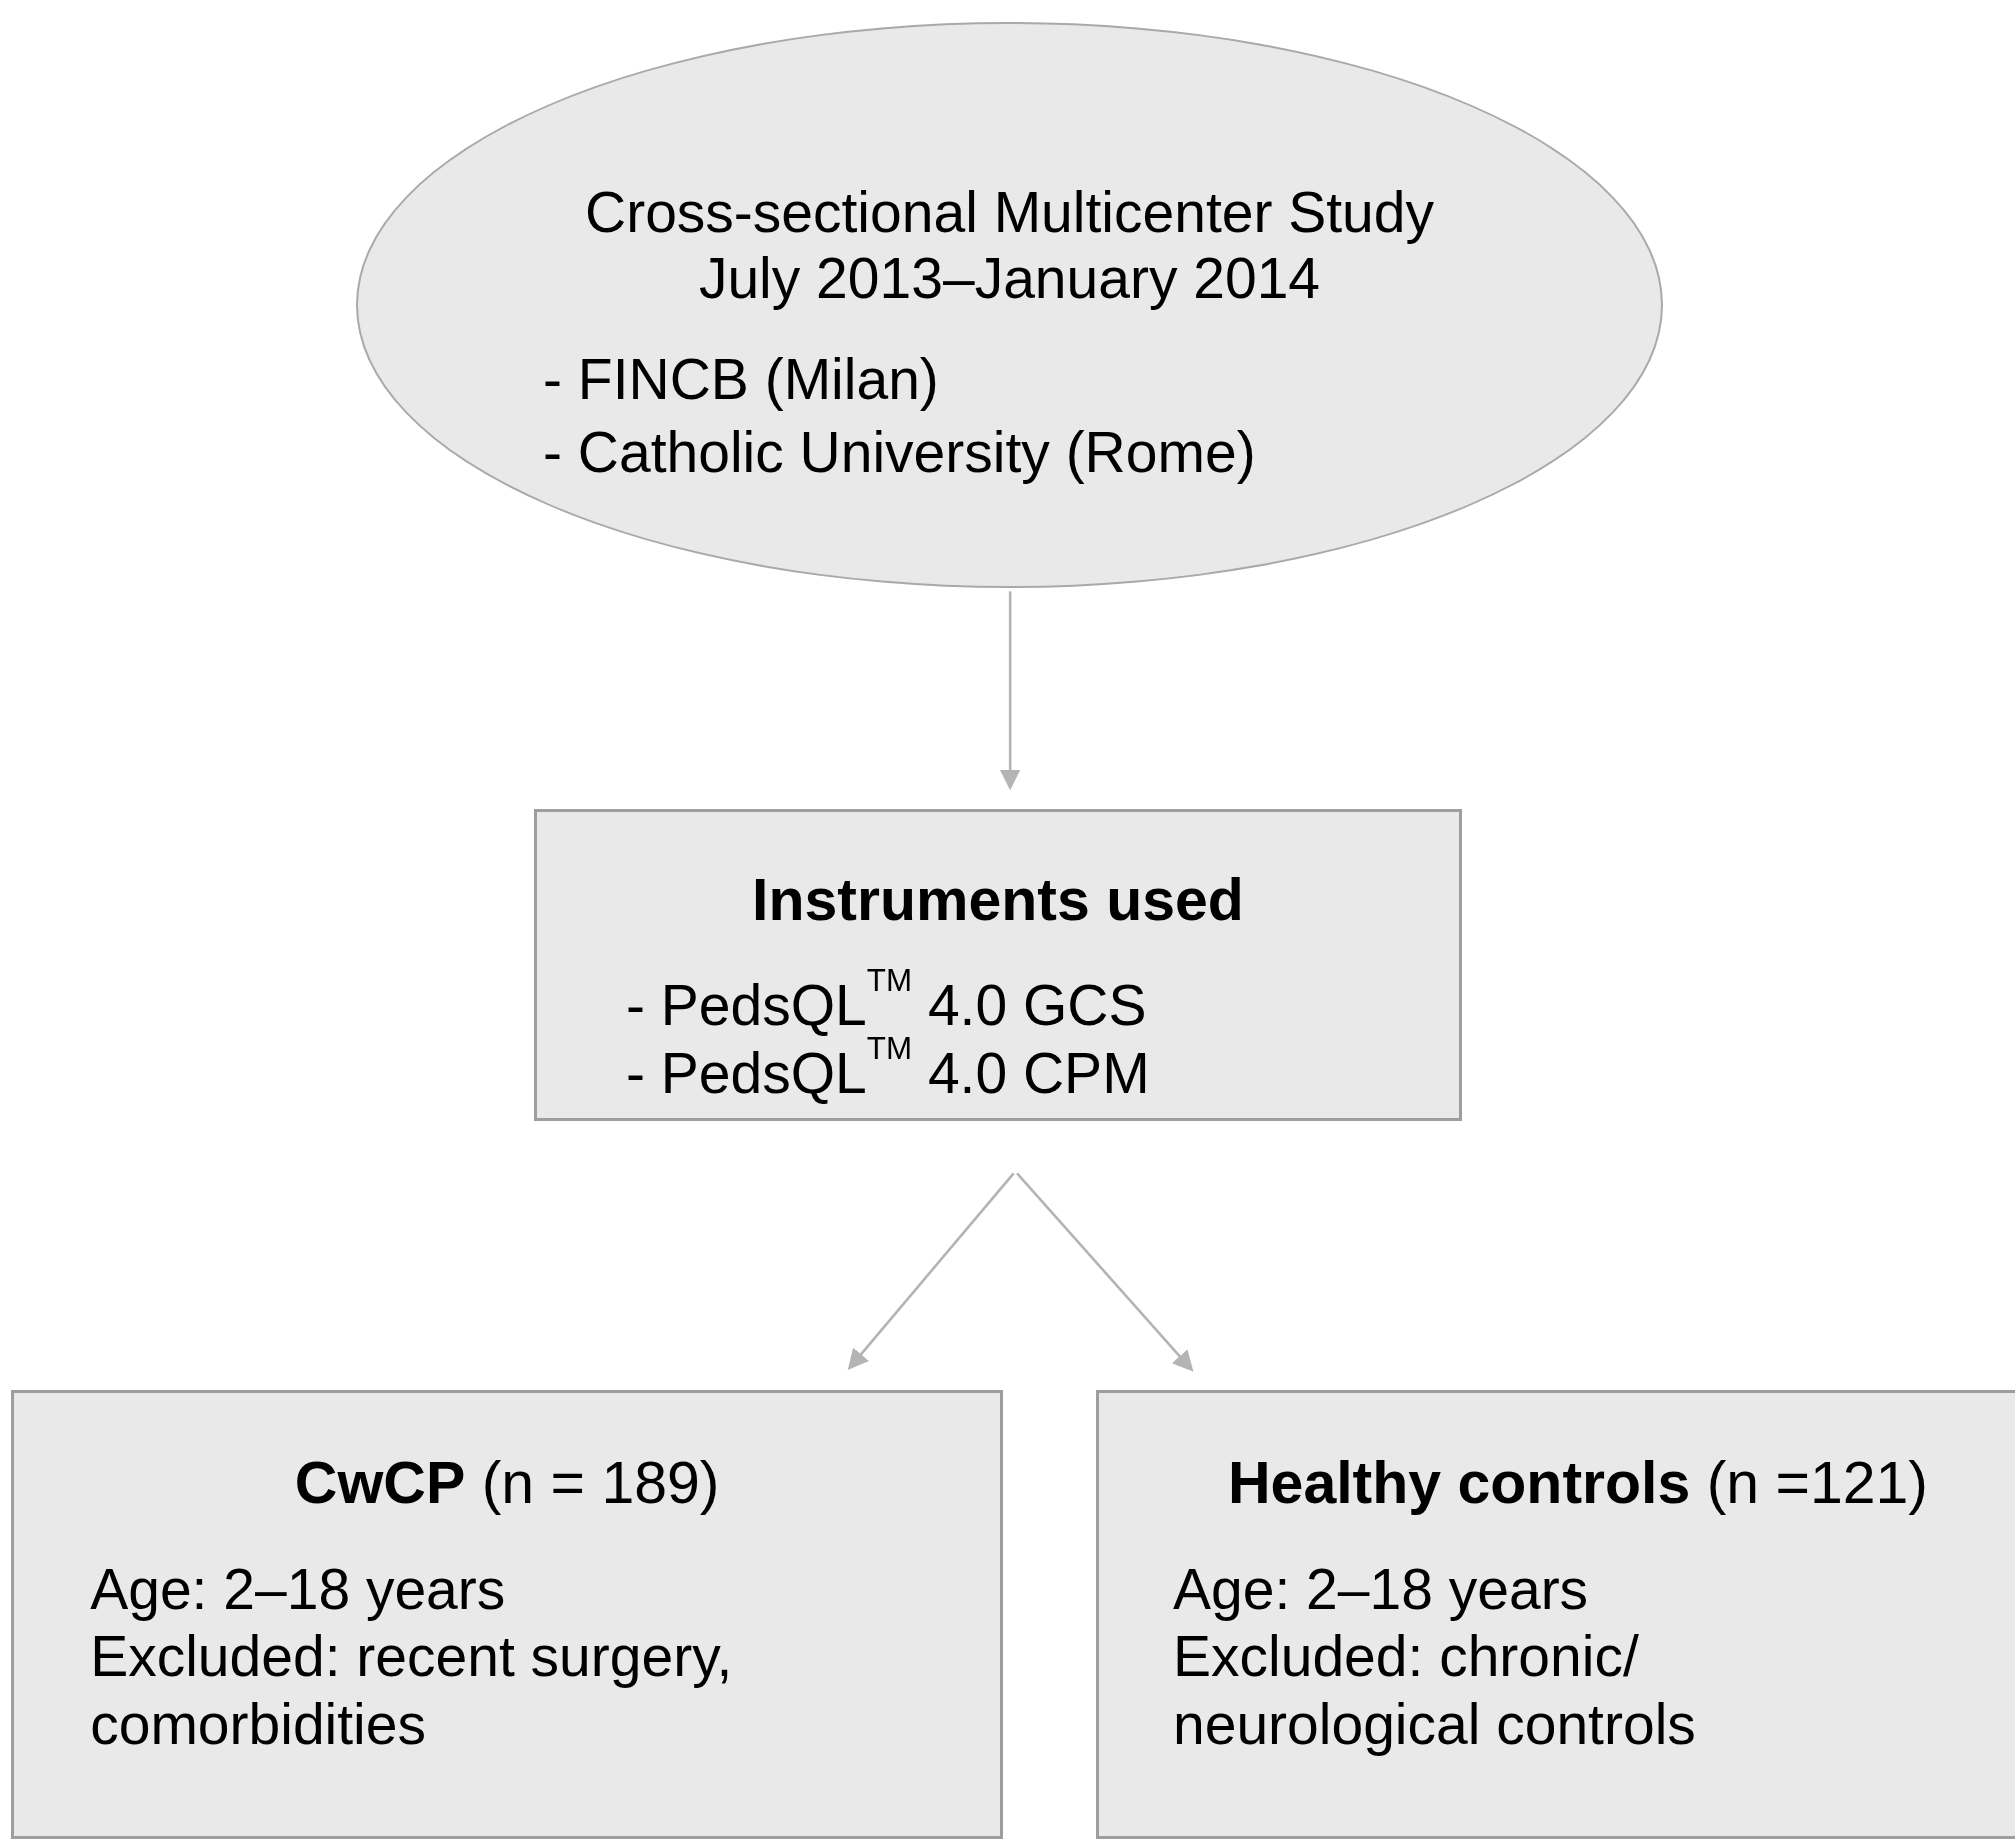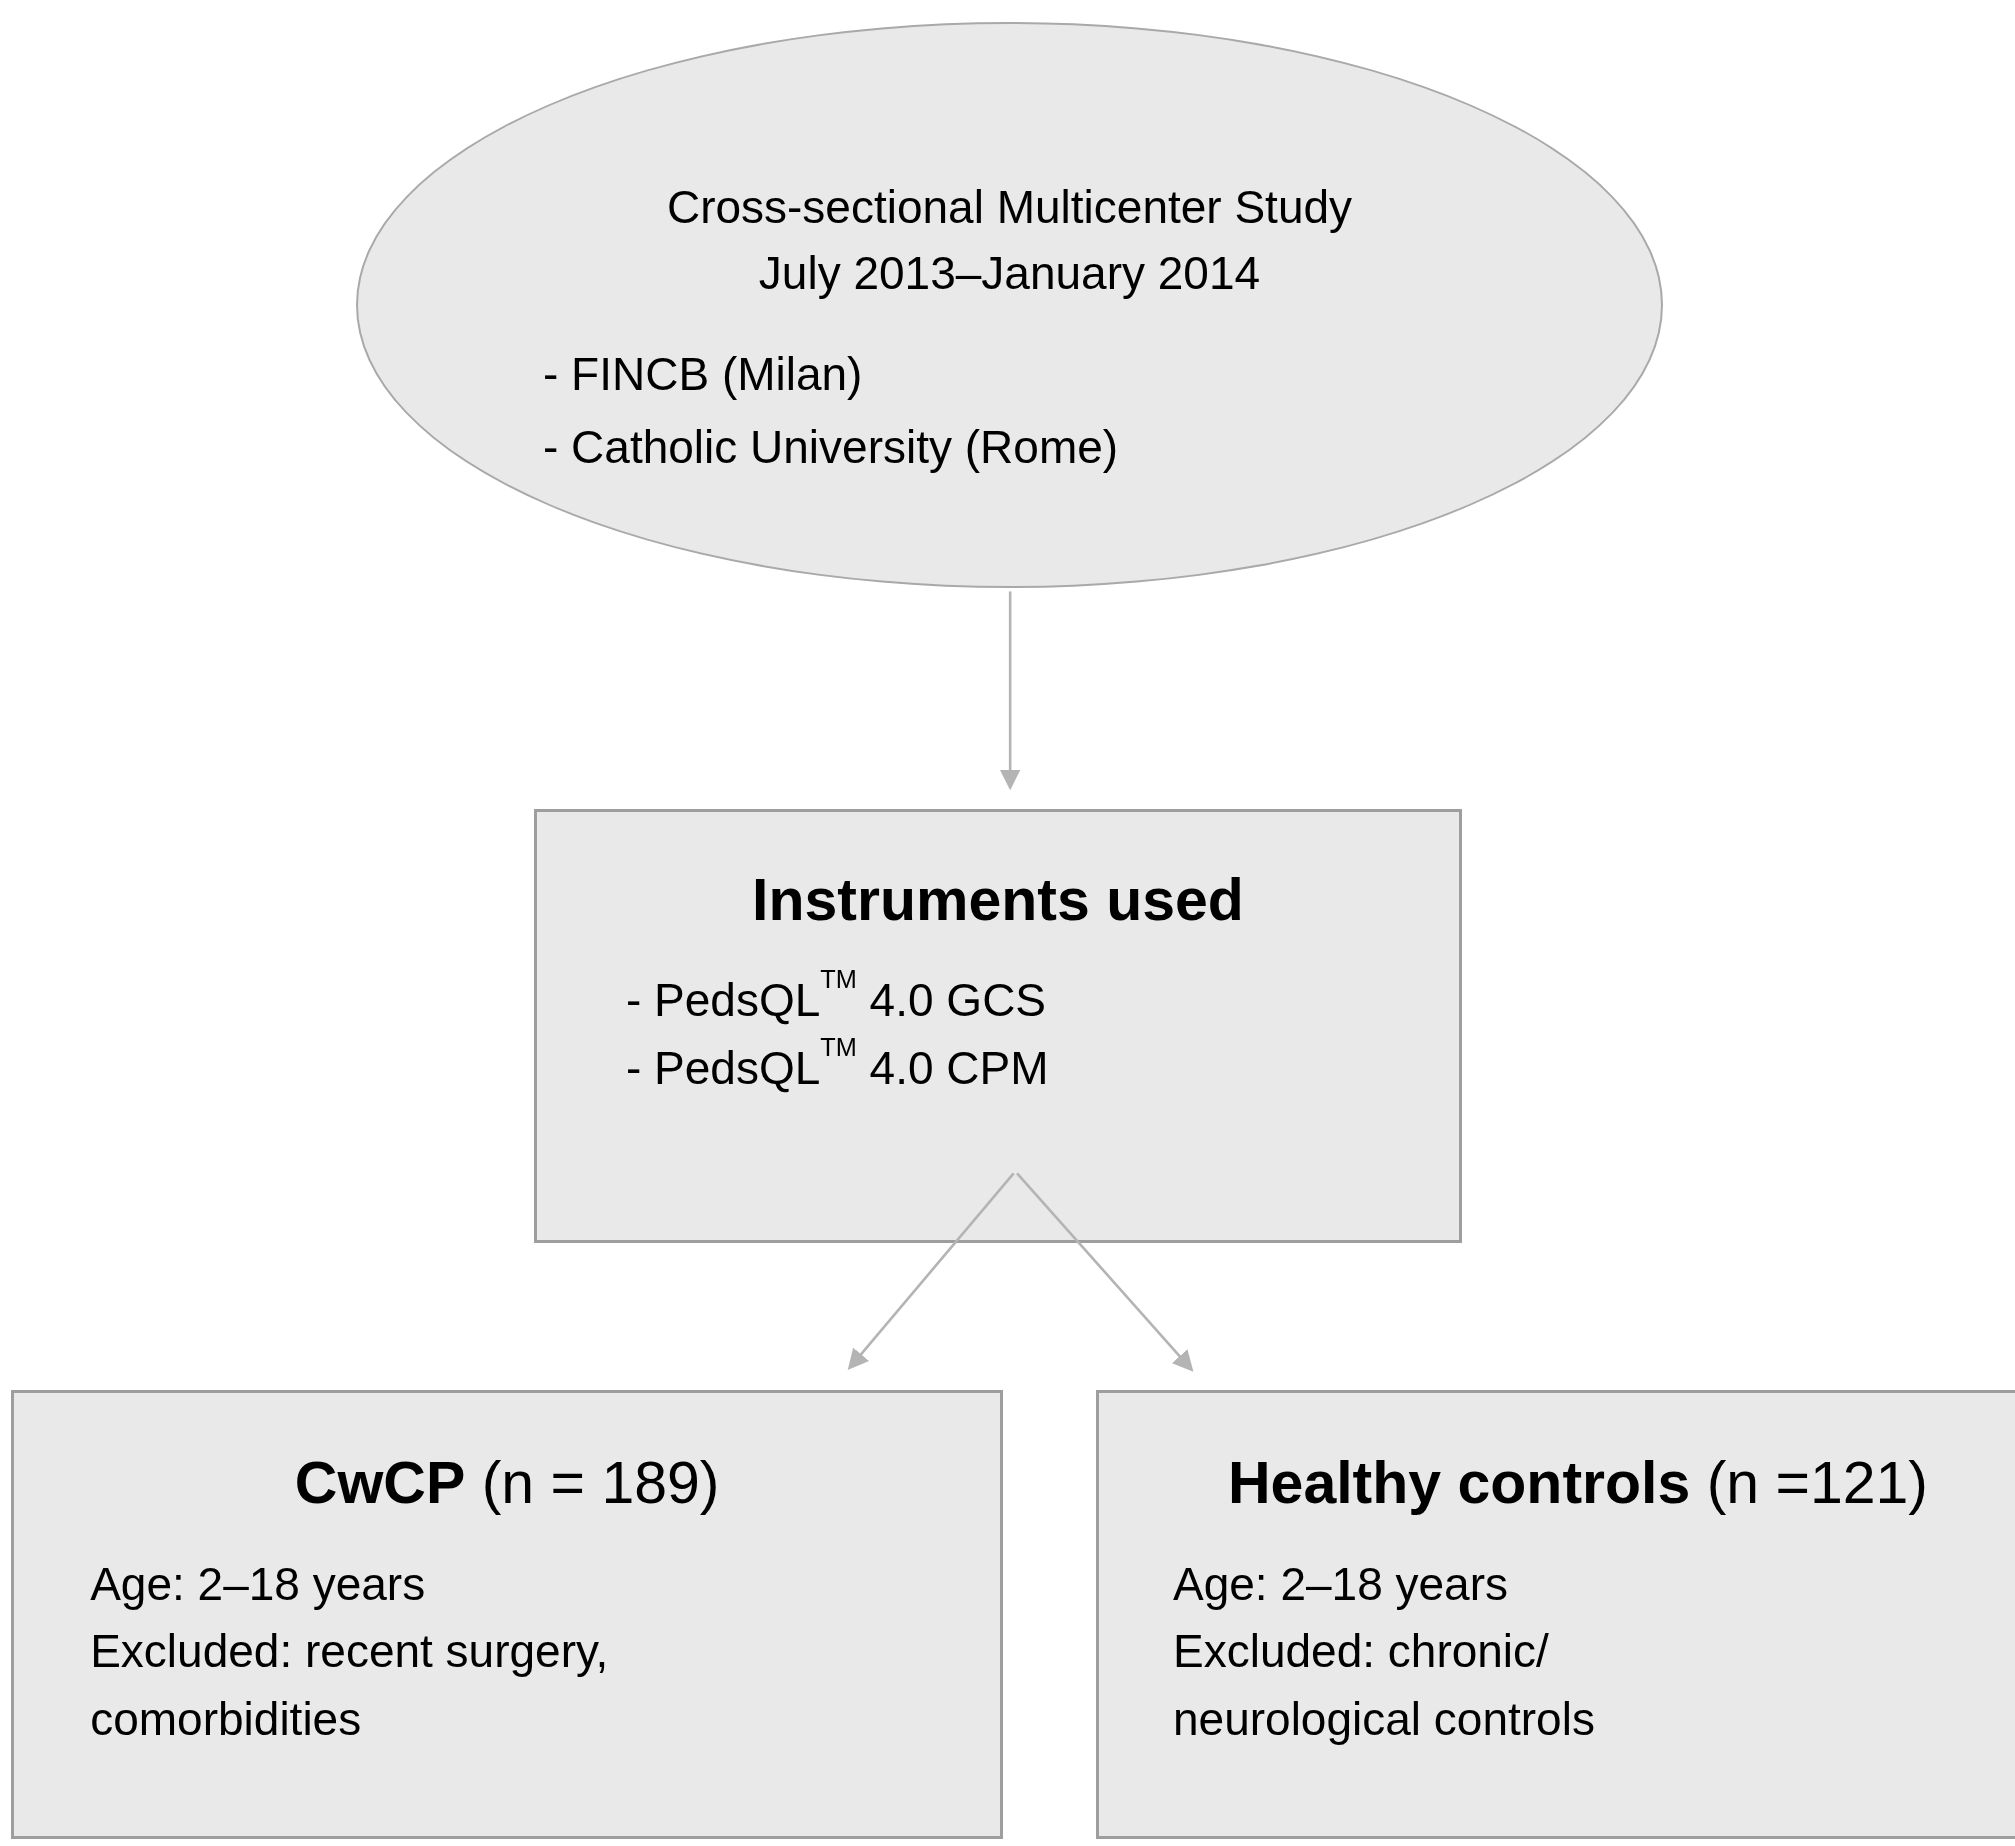--- a/index.html
+++ b/index.html
@@ -19,26 +19,26 @@
     color:var(--text);
     overflow:hidden;
   }
   .node{position:absolute;background:var(--node-fill);box-sizing:border-box;}
   .ellipse{
     left:356px;top:21.6px;width:1307px;height:566px;
     border:2.6px solid var(--ellipse-border);
     border-radius:50%;
   }
   .rectbox{border:3.5px solid var(--box-border);}
-  .box-instruments{left:534px;top:809px;width:928px;height:434px;}
+  .box-instruments{left:534px;top:809px;width:928px;height:312px;}
   .box-left{left:11.2px;top:1390px;width:992px;height:449px;}
   .box-right{left:1096px;top:1390px;width:964px;height:449px;}
   .t{
     position:absolute;
-    font-size:46px;line-height:1;
+    font-size:57px;line-height:1;
     white-space:nowrap;
     color:var(--text);
   }
   .t.center{left:0;right:0;text-align:center;}
   .hd{font-weight:bold;font-size:59px;}
   .hd-xl{font-weight:bold;font-size:73px;}
   .b{font-weight:bold;}
   .tm{font-size:0.55em;position:relative;top:-1.1em;letter-spacing:0;}
   svg.arrows{position:absolute;left:0;top:0;pointer-events:none;}
 </style>

